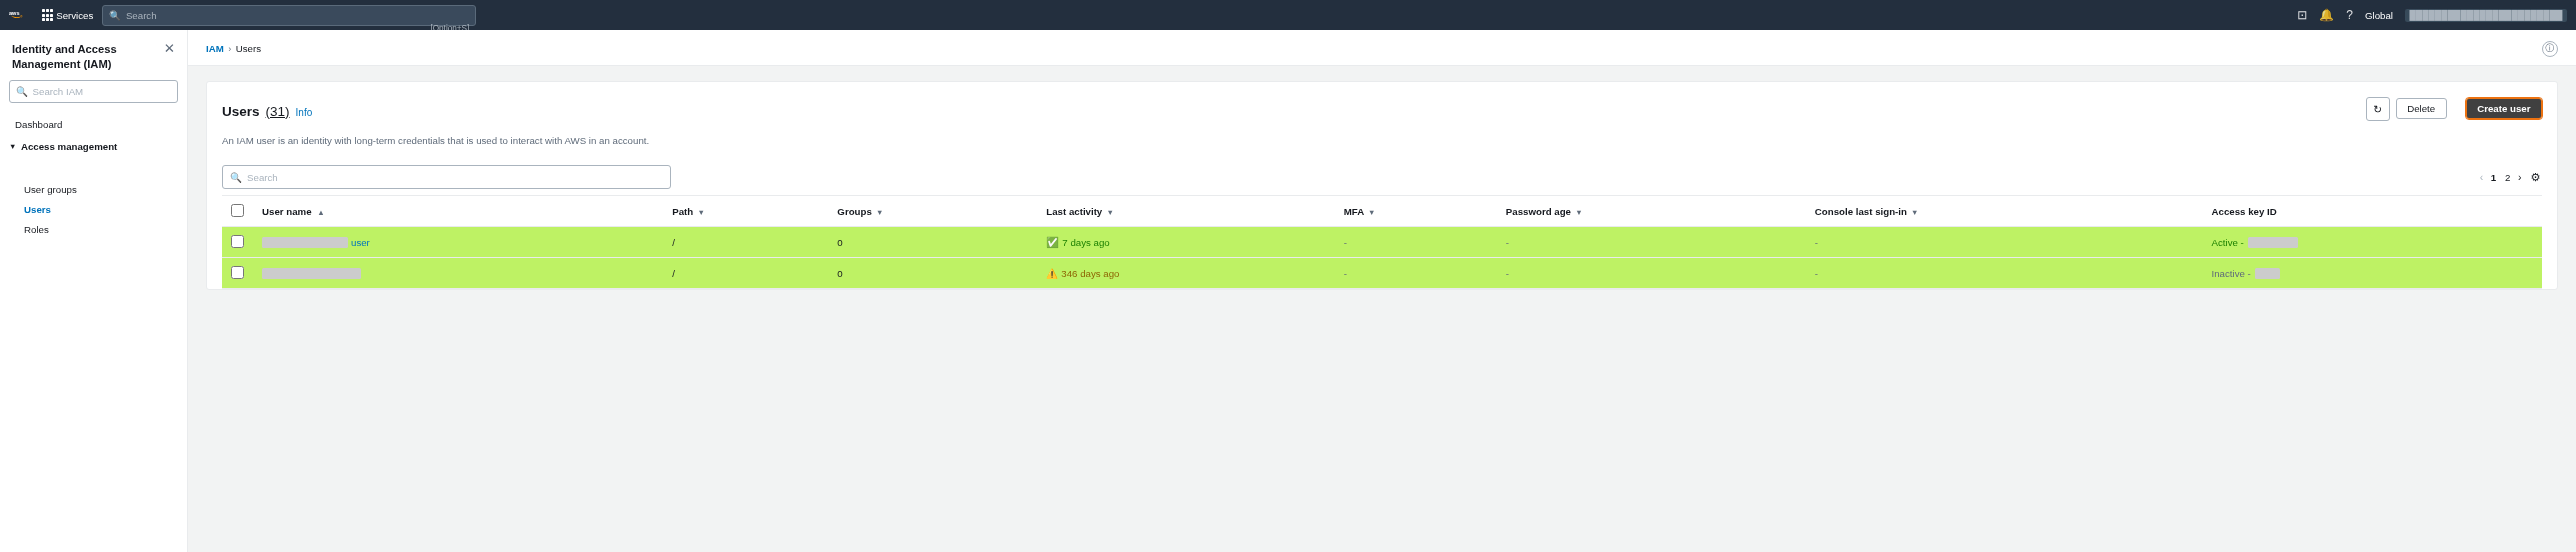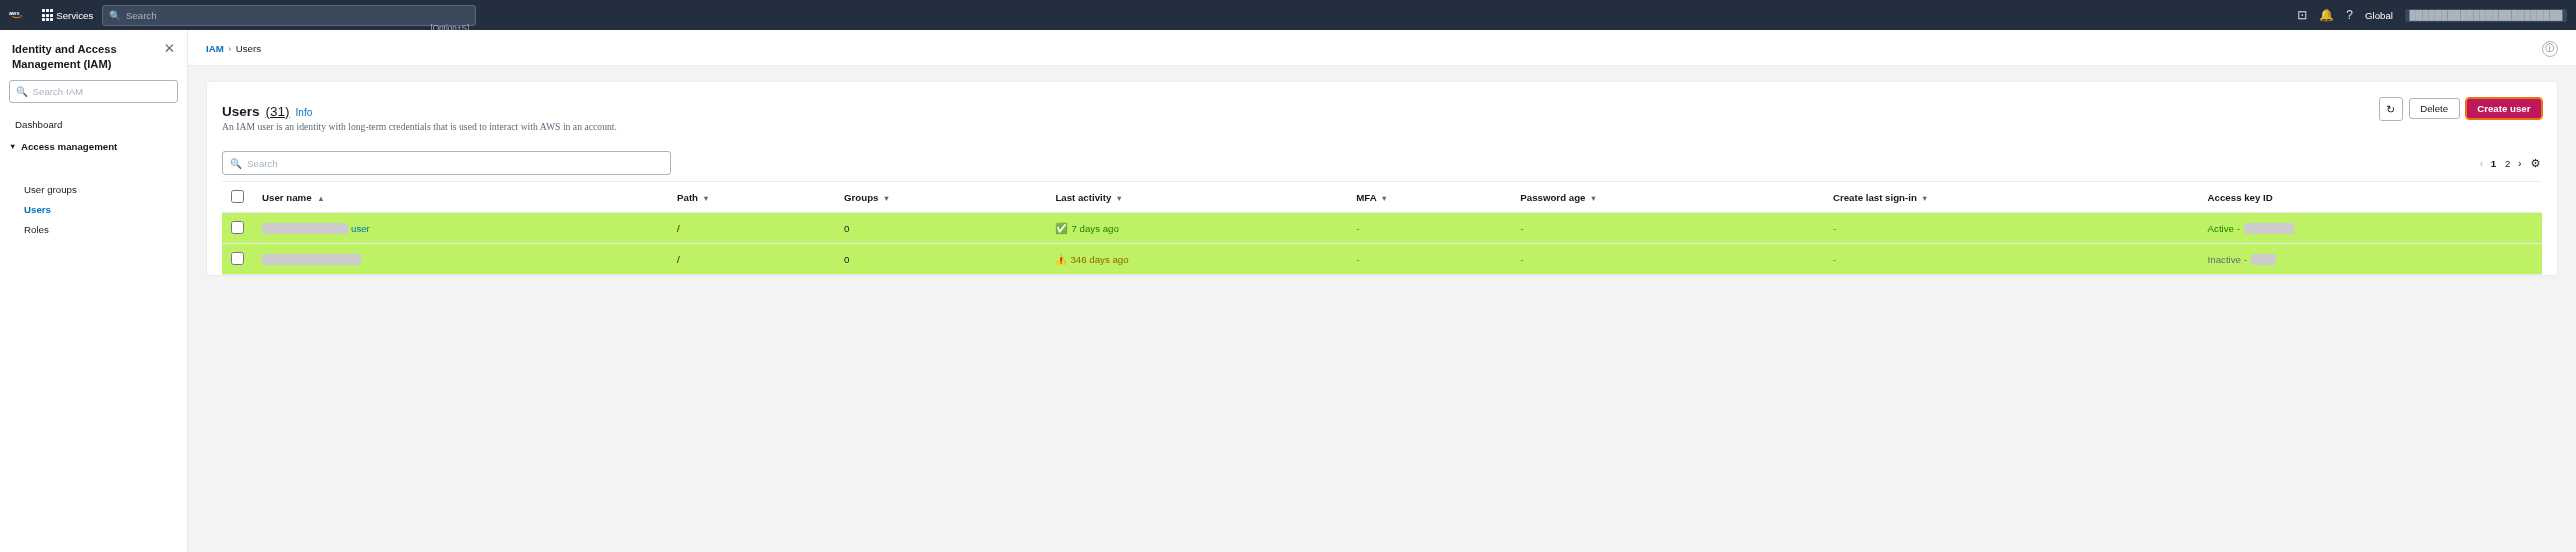--- a/index.html
+++ b/index.html
@@ -232,22 +232,21 @@
     .info-link {
       color: #0073bb;
       font-size: 10px;
       text-decoration: none;
       cursor: pointer;
       margin-top: 10px;
     }
     .panel-desc {
       font-size: 9.7px;
       color: #5f6b7a;
-      margin-top: 2px;
-      font-family: Liberation Serif, serif;
+      margin-top: 16px;
     }
     .panel-actions {
       display: flex;
       align-items: center;
       gap: 6px;
     }
     .btn-refresh {
       border: 0.7px solid #aab4be;
       background: #fff;
       border-radius: 3px;
@@ -263,30 +262,31 @@
     .btn-delete {
       border: 0.7px solid #aab4be;
       background: #fff;
       border-radius: 3px;
       padding: 3.7px 10.5px;
       font-size: 9.7px;
       cursor: pointer;
       color: #16191f;
     }
     .btn-create {
-      background: #be185d;
+      background: #404040;
       color: #fff;
       border: 1.5px solid #ec7211;
       border-radius: 3px;
       padding: 3.7px 10.5px;
       font-size: 9.7px;
       font-weight: 700;
       cursor: pointer;
       outline: 1.5px solid #ec7211;
       outline-offset: 0.7px;
+      margin-left: 13px;
     }
 
     
     .table-search {
       display: flex;
       align-items: center;
       border: 0.7px solid #aab4be;
       border-radius: 3px;
       padding: 0 7.5px;
       height: 24px;
@@ -569,21 +569,21 @@
               </th>
               <th>
                 <span>MFA</span>
                 <span class="filter-icon">▼</span>
               </th>
               <th>
                 <span>Password age</span>
                 <span class="filter-icon">▼</span>
               </th>
               <th>
-                <span>Create last sign-in</span>
+                <span>Console last sign-in</span>
                 <span class="filter-icon">▼</span>
               </th>
               <th>
                 <span>Access key ID</span>
               </th>
             </tr>
           </thead>
           <tbody id="table-body">
 
             <tr>

